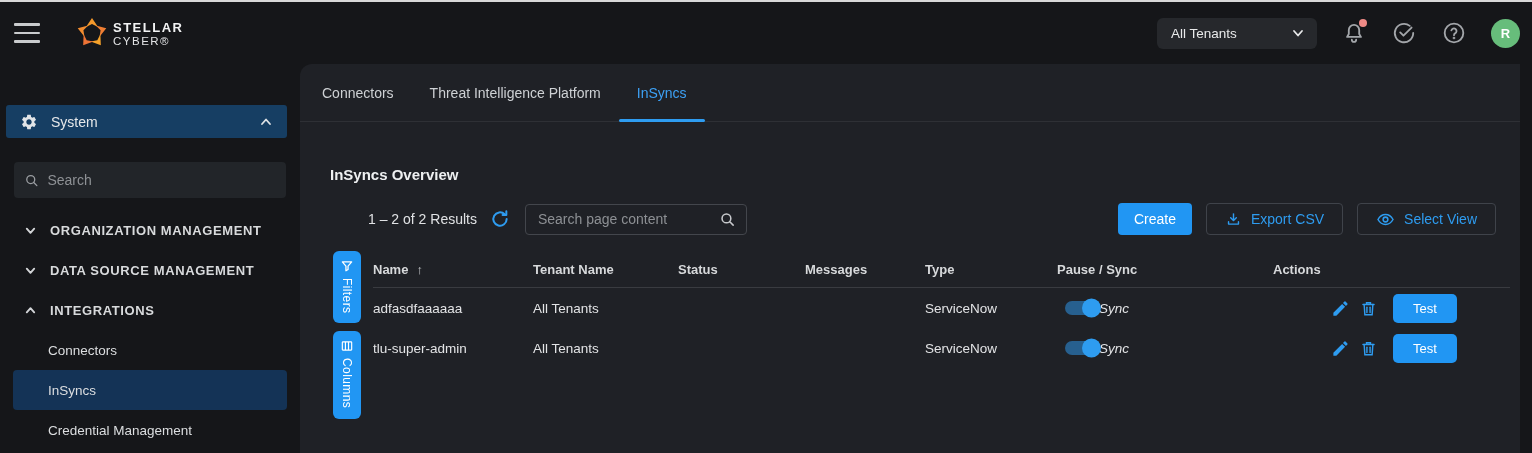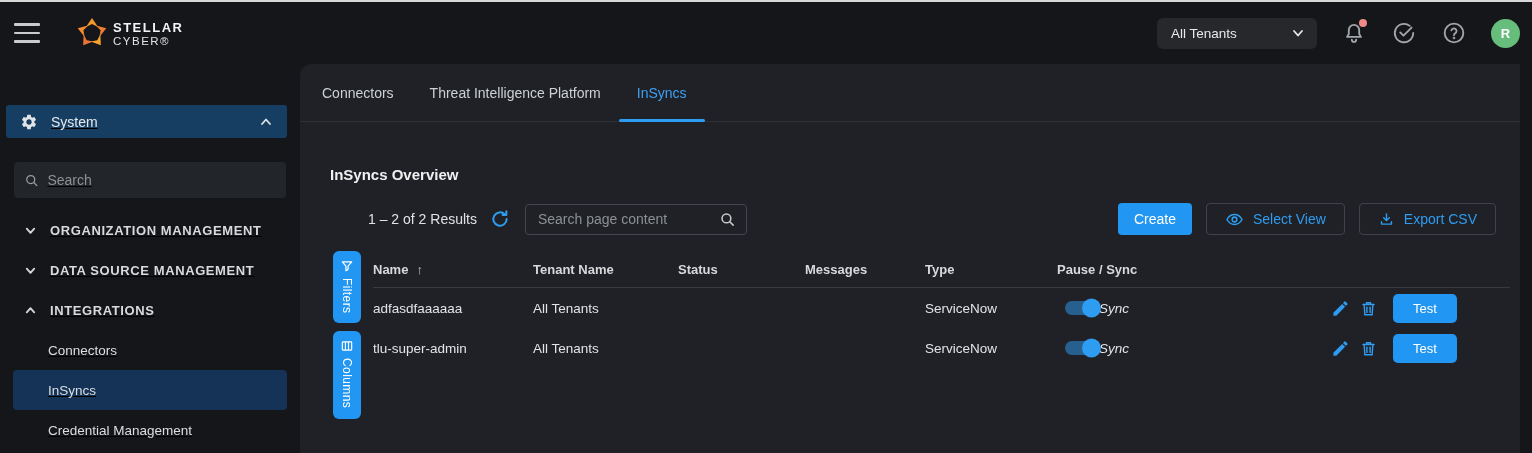--- a/index.html
+++ b/index.html
@@ -22,21 +22,21 @@
   .tenant-select .chev { margin-left:auto; }
   .tb-icon { width:26px; height:26px; margin-left:24px; color:#a3a6aa; position:relative; cursor:pointer; flex:none; }
   .bell-dot { position:absolute; top:-1px; right:0px; width:8px; height:8px; border-radius:50%; background:#ef8a86; }
   .avatar { width:29px; height:29px; border-radius:50%; background:#67bd7b; color:#fff; font-size:13px; font-weight:700;
             display:flex; align-items:center; justify-content:center; margin-left:24px; cursor:pointer; }
 
   
   .body { flex:1; display:flex; min-height:0; }
 
   
-  .sidebar { width:300px; flex:none; position:relative;text-decoration:underline; }
+  .sidebar { width:300px; flex:none; position:relative; }
   .sys-header { margin:41px 13px 0 6px; height:33px; background:#163e63; border-radius:3px;
                 display:flex; align-items:center; padding:0 14px 0 14px; cursor:pointer; }
   .sys-header .label { margin-left:13px; font-size:14px; color:#e6e8ea; }
   .sys-header .chev { margin-left:auto; color:#dfe2e5; }
   .side-search { margin:24px 14px 0 14px; height:36px; background:#222529; border-radius:4px;
                  display:flex; align-items:center; padding:0 10px; }
   .side-search input { background:transparent; border:0; outline:0; color:#dfe1e3; font-size:14px;
                        font-family:"Liberation Sans", sans-serif; margin-left:8px; width:100%; }
   .side-search input::placeholder { color:#8e9195; }
   .side-sections { margin-top:12px; }
@@ -251,33 +251,33 @@
         <div class="page-search">
           <input type="text" placeholder="Search page content" style="">
           <svg width="17" height="17" viewBox="0 0 24 24" fill="none" stroke="#c7c9cc" stroke-width="2.2" stroke-linecap="round">
               <circle cx="10.5" cy="10.5" r="6.2"></circle>
               <line x1="15.2" y1="15.2" x2="20" y2="20"></line>
             </svg>
         </div>
         <div class="btn-group">
           <button class="btn btn-primary">Create</button>
           <button class="btn btn-outline">
-            <svg width="19" height="19" viewBox="0 0 24 24" fill="none" stroke="#2e9cf0" stroke-width="1.9">
-                <path d="M2.5 12S6 5.8 12 5.8 21.5 12 21.5 12 18 18.2 12 18.2 2.5 12 2.5 12z"></path>
-                <circle cx="12" cy="12" r="3"></circle>
-              </svg>
-            <span>Select View</span>
-          </button>
-          <button class="btn btn-outline">
             <svg width="17" height="17" viewBox="0 0 24 24" fill="none" stroke="#2e9cf0" stroke-width="2" stroke-linecap="round" stroke-linejoin="round">
                 <path d="M12 4v9"></path>
                 <polyline points="8,9.5 12,13.5 16,9.5"></polyline>
                 <path d="M5 15v3.5h14V15"></path>
               </svg>
             <span>Export CSV</span>
+          </button>
+          <button class="btn btn-outline">
+            <svg width="19" height="19" viewBox="0 0 24 24" fill="none" stroke="#2e9cf0" stroke-width="1.9">
+                <path d="M2.5 12S6 5.8 12 5.8 21.5 12 21.5 12 18 18.2 12 18.2 2.5 12 2.5 12z"></path>
+                <circle cx="12" cy="12" r="3"></circle>
+              </svg>
+            <span>Select View</span>
           </button>
         </div>
       </div>
 
       <div class="table-zone">
         <div class="rail">
           <button class="rail-btn">
             <svg width="14" height="14" viewBox="0 0 24 24" fill="none" stroke="#fff" stroke-width="2.2" stroke-linejoin="round">
                 <path d="M4 5h16l-6.2 7.2V18l-3.6 2.2v-8z"></path>
               </svg>
@@ -307,20 +307,23 @@
               </div>
             <div class="hdr-cell">
                 <span>Messages</span>
               </div>
             <div class="hdr-cell">
                 <span>Type</span>
               </div>
             <div class="hdr-cell">
                 <span>Pause / Sync</span>
               </div>
+            <div class="hdr-cell">
+                <span>Actions</span>
+              </div>
           </div>
 
           <div class="grid-row">
             <div>adfasdfaaaaaa</div>
             <div>All Tenants</div>
             <div><span class="status-dot"></span></div>
             <div></div>
             <div>ServiceNow</div>
             <div class="sync-cell">
               <span class="switch">

